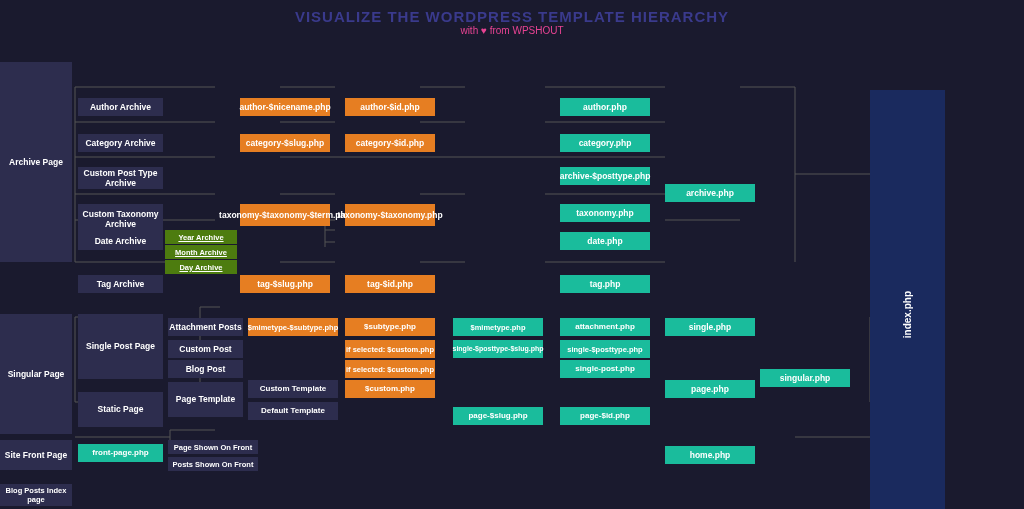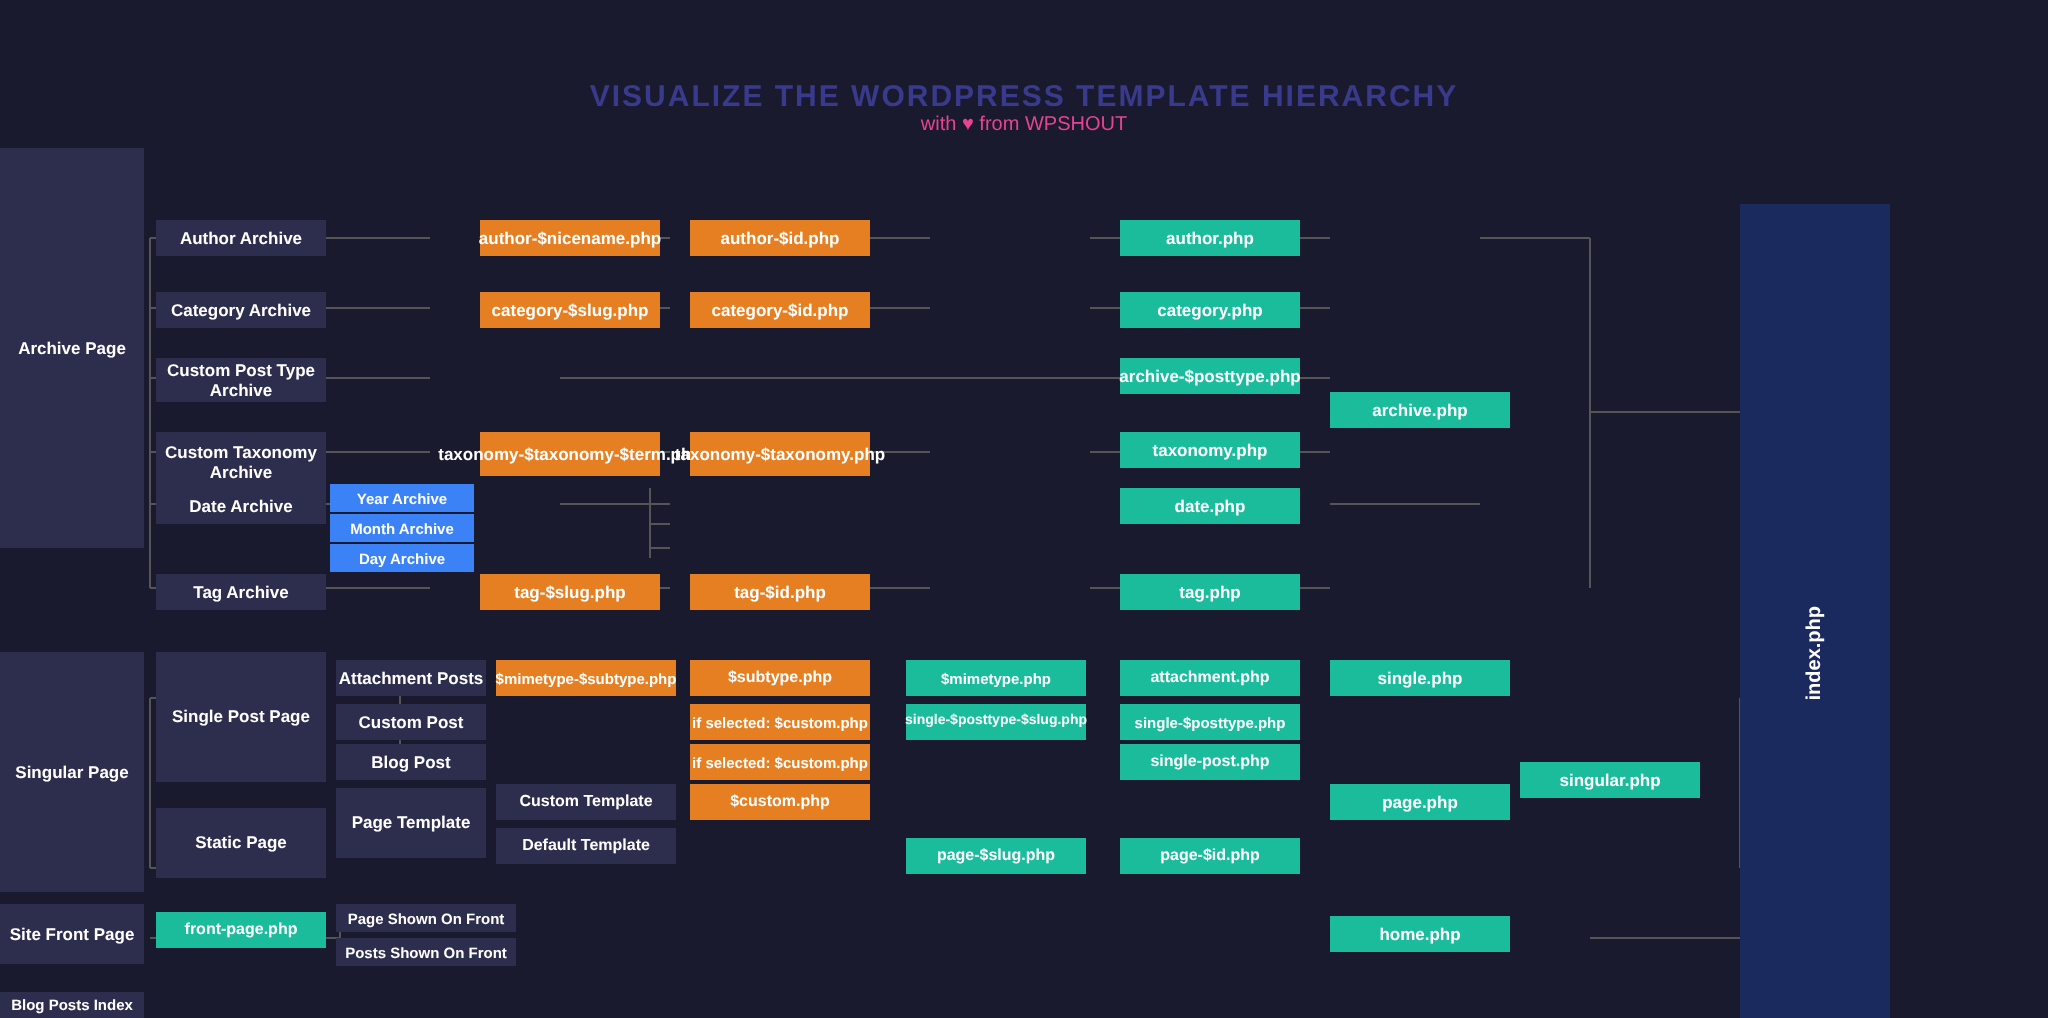--- a/index.html
+++ b/index.html
@@ -18,21 +18,20 @@
       width: 1024px;
       height: 509px;
       background: #1a1a2e;
       position: relative;
       padding: 8px 0;
     }
 
     .title-area {
       text-align: center;
       margin-bottom: 6px;
-      margin-top: 32px;
     }
 
     .title-main {
       font-size: 15px;
       font-weight: bold;
       color: #3a3a8c;
       letter-spacing: 1px;
       text-transform: uppercase;
     }
 
@@ -54,30 +53,32 @@
     
     .node {
       position: absolute;
       display: flex;
       align-items: center;
       justify-content: center;
       text-align: center;
       font-size: 8.5px;
       font-weight: bold;
       line-height: 1.2;
+      margin-top: 20px;
     }
 
     .node-dark {
       background: #2d2d4e;
       color: #fff;
     }
 
     .node-darker {
-      background: #3b82f6;
-      color: #fff;
+      background: #4d7c0f;
+      color: #fff;
+      text-decoration: underline;
     }
 
     .node-teal {
       background: #1abc9c;
       color: #fff;
     }
 
     .node-orange {
       background: #e67e22;
       color: #fff;

